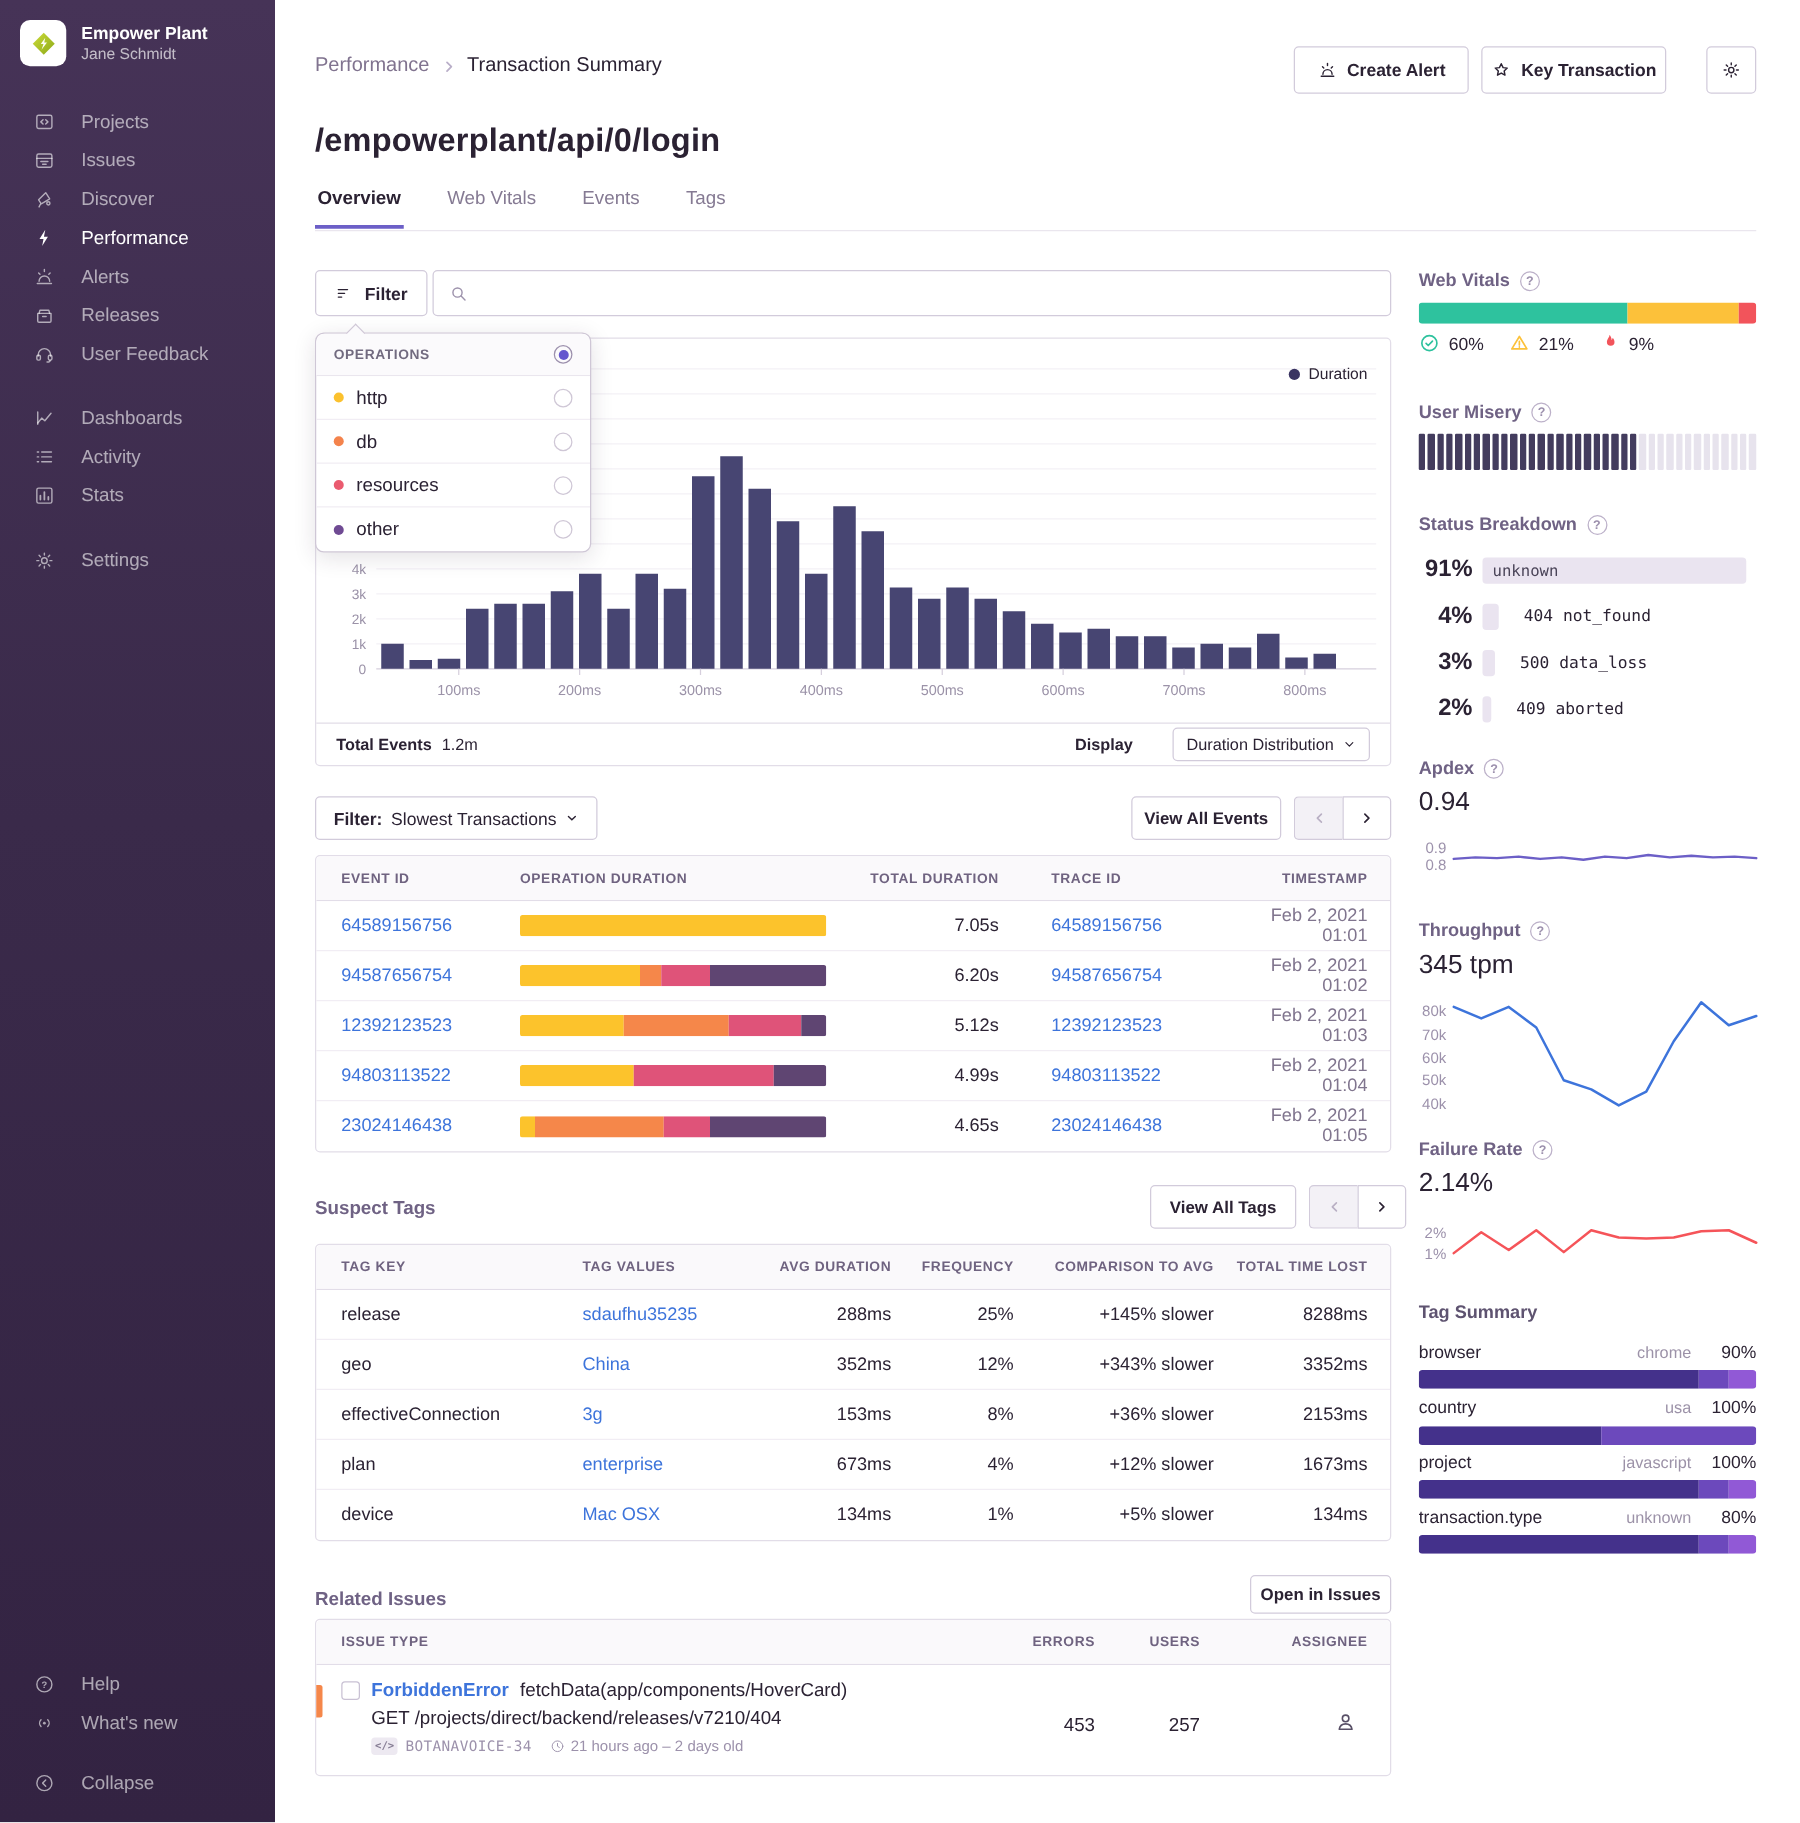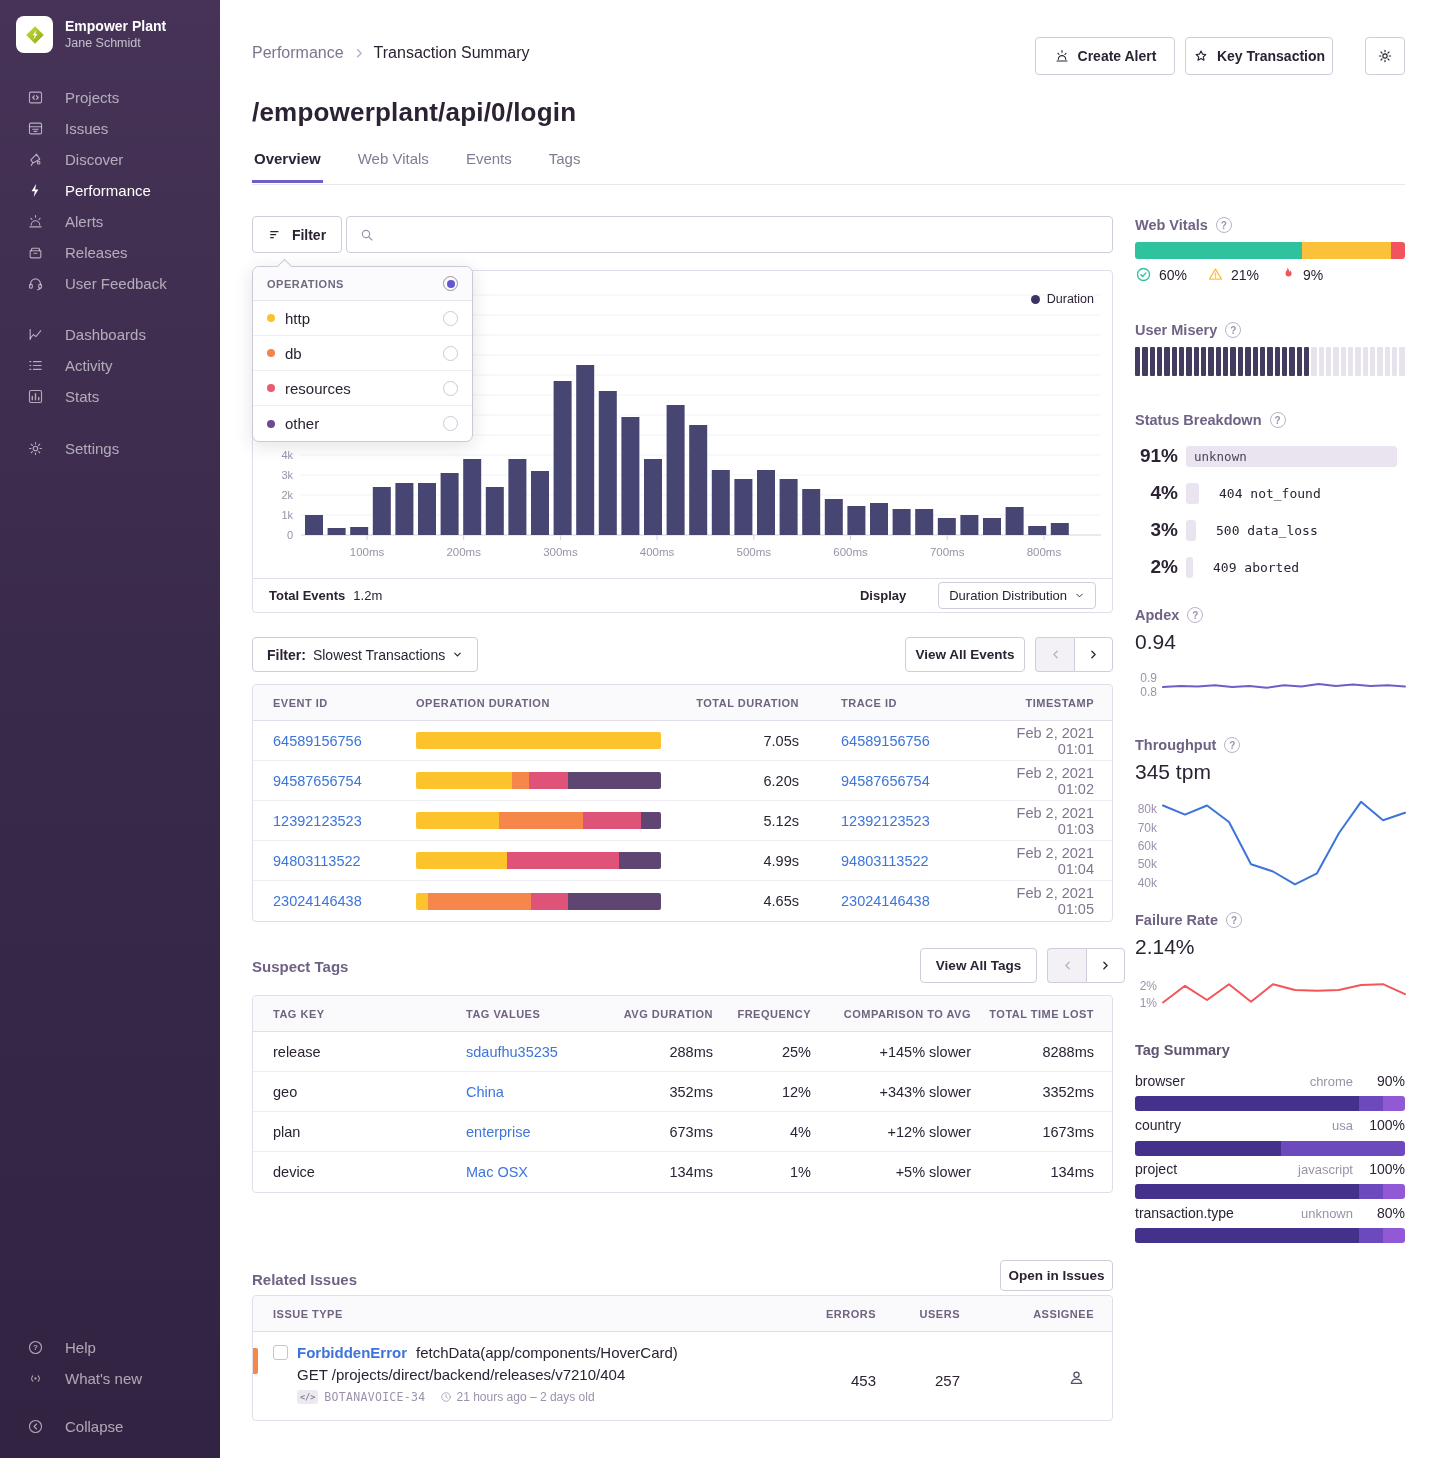--- a/index.html
+++ b/index.html
@@ -571,20 +571,28 @@
     </div>
     <div class="t-row grid-tags">
       <span>geo</span>
       <a class="link">China</a>
       <span class="cell-r">352ms</span>
       <span class="cell-r">12%</span>
       <span class="cell-r">+343% slower</span>
       <span class="cell-r">3352ms</span>
     </div>
     <div class="t-row grid-tags">
+      <span>effectiveConnection</span>
+      <a class="link">3g</a>
+      <span class="cell-r">153ms</span>
+      <span class="cell-r">8%</span>
+      <span class="cell-r">+36% slower</span>
+      <span class="cell-r">2153ms</span>
+    </div>
+    <div class="t-row grid-tags">
       <span>plan</span>
       <a class="link">enterprise</a>
       <span class="cell-r">673ms</span>
       <span class="cell-r">4%</span>
       <span class="cell-r">+12% slower</span>
       <span class="cell-r">1673ms</span>
     </div>
     <div class="t-row grid-tags">
       <span>device</span>
       <a class="link">Mac OSX</a>

